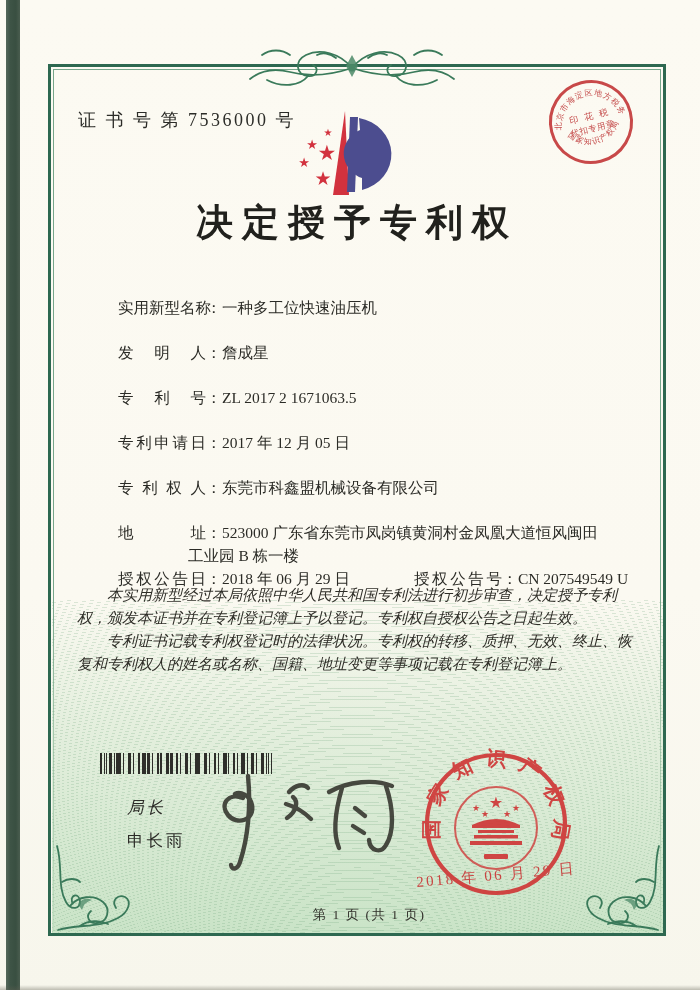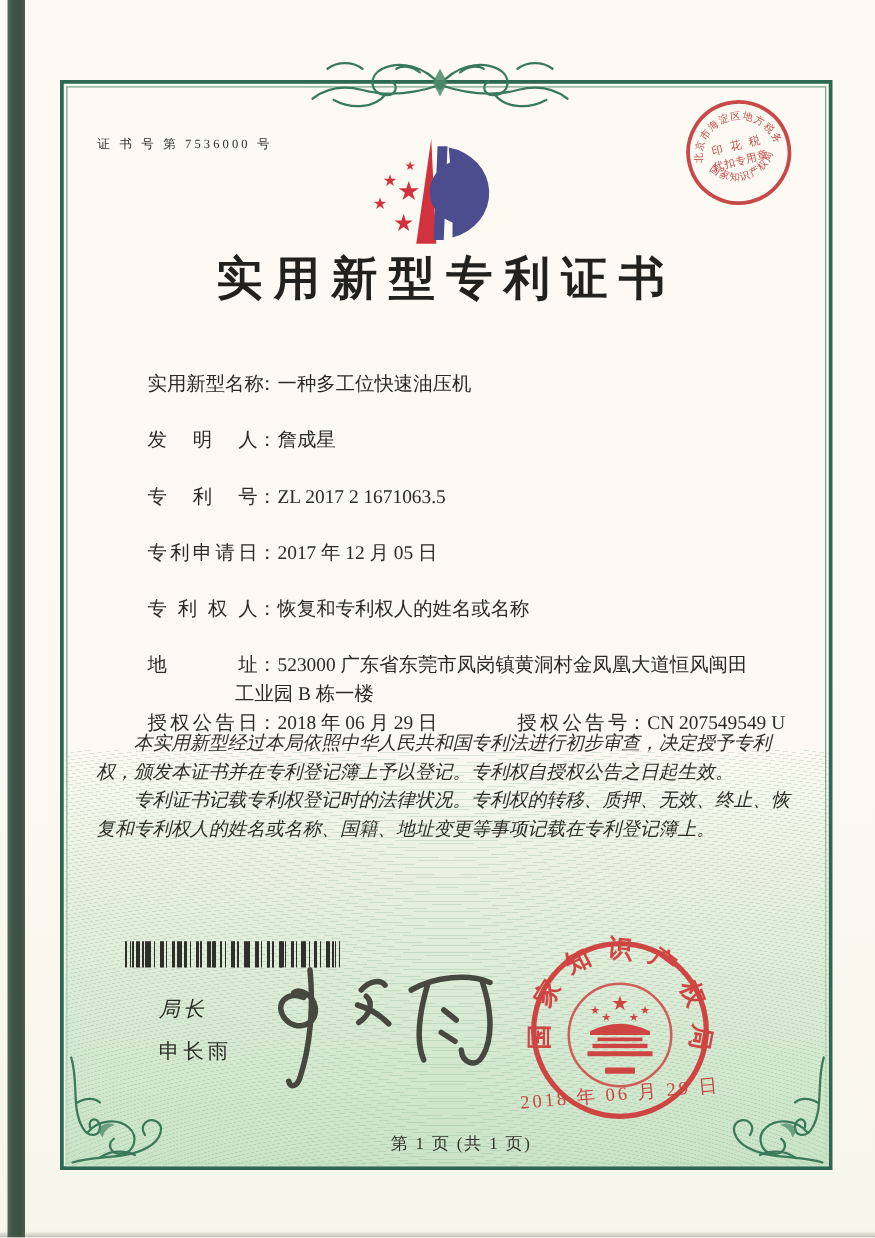--- a/index.html
+++ b/index.html
@@ -12,21 +12,21 @@
   .scan-strip{position:absolute;left:6px;top:0;width:14px;height:990px;
     background:linear-gradient(90deg,#55685a,#3e5446 30%,#394f41 70%,#4a5d4f);}
   .scan-edge-bottom{position:absolute;left:0;bottom:0;width:700px;height:5px;
     background:linear-gradient(180deg,rgba(0,0,0,0),rgba(95,95,82,.38));}
   .frame{position:absolute;left:48px;top:64px;width:612px;height:866px;border:3px solid #2d6850;}
   .frame-inner{position:absolute;inset:2px;border:1px solid #76a68b;}
   .guilloche{position:absolute;left:52px;top:600px;width:611px;height:333px;
     background:
       repeating-radial-gradient(ellipse 950px 430px at 50% 140%,rgba(104,160,118,.22) 0 1px,rgba(104,160,118,0) 1px 6px),
       linear-gradient(180deg,rgba(214,234,214,0) 0%,rgba(209,231,206,.5) 35%,rgba(198,226,196,.92) 100%);}
-  .cert-no{position:absolute;left:78px;top:108px;font-size:10px;letter-spacing:2.5px;color:#2c2c28;}
+  .cert-no{position:absolute;left:78px;top:108px;font-size:18px;letter-spacing:2.5px;color:#2c2c28;}
   .title{position:absolute;left:48px;top:198px;width:618px;text-align:center;
     font-size:37px;font-weight:bold;letter-spacing:9px;color:#21211d;}
   .fields{position:absolute;left:84px;top:296px;width:570px;font-size:15.5px;color:#2b2b26;}
   .frow{line-height:24px;margin-bottom:21px;white-space:nowrap;}
   .f-label{display:inline-block;width:88px;text-align:justify;text-align-last:justify;margin-left:34px;}
   .f-colon{display:inline-block;width:16px;}
   .frow.addr{margin-bottom:0;line-height:23px;}
   .addr-l2{padding-left:104px;line-height:23px;white-space:nowrap;}
   .rowdbl{line-height:23px;}
   .rowdbl .second-label{margin-left:64px;}
@@ -97,37 +97,37 @@
   <text fill="#bf3a3a" font-size="8" style="letter-spacing:1px">
     <textPath href="#tax-top-arc" startOffset="3">北京市海淀区地方税务局</textPath>
   </text>
   <text fill="#bf3a3a" font-size="8" style="letter-spacing:1px">
     <textPath href="#tax-bot-arc" startOffset="2">国家知识产权局</textPath>
   </text>
   <text x="48" y="45" font-size="9" fill="#bf3a3a" text-anchor="middle" style="letter-spacing:2px">印 花 税</text>
   <text x="48" y="57.5" font-size="8.5" fill="#bf3a3a" text-anchor="middle" style="letter-spacing:.5px">代扣专用章</text>
 </svg>
 
-<div class="title">实用新型专利证书</div>
+<div class="title">决定授予专利权</div>
 
 <div class="fields">
   <div class="frow">
     <span class="f-label">实用新型名称</span><span class="f-colon">：</span><span class="f-value">一种多工位快速油压机</span>
   </div>
   <div class="frow">
     <span class="f-label">发明人</span><span class="f-colon">：</span><span class="f-value">詹成星</span>
   </div>
   <div class="frow">
     <span class="f-label">专利号</span><span class="f-colon">：</span><span class="f-value">ZL 2017 2 1671063.5</span>
   </div>
   <div class="frow">
     <span class="f-label">专利申请日</span><span class="f-colon">：</span><span class="f-value">2017 年 12 月 05 日</span>
   </div>
   <div class="frow">
-    <span class="f-label">专利权人</span><span class="f-colon">：</span><span class="f-value">恢复和专利权人的姓名或名称</span>
+    <span class="f-label">专利权人</span><span class="f-colon">：</span><span class="f-value">东莞市科鑫盟机械设备有限公司</span>
   </div>
   <div class="frow addr">
     <span class="f-label">地址</span><span class="f-colon">：</span><span class="f-value">523000 广东省东莞市凤岗镇黄洞村金凤凰大道恒风闽田</span>
     <div class="addr-l2">工业园 B 栋一楼</div>
   </div>
   <div class="frow rowdbl">
     <span class="f-label">授权公告日</span><span class="f-colon">：</span><span class="f-value">2018 年 06 月 29 日</span><span class="f-label second-label">授权公告号</span><span class="f-colon">：</span><span class="f-value">CN 207549549 U</span>
   </div>
 </div>
 

